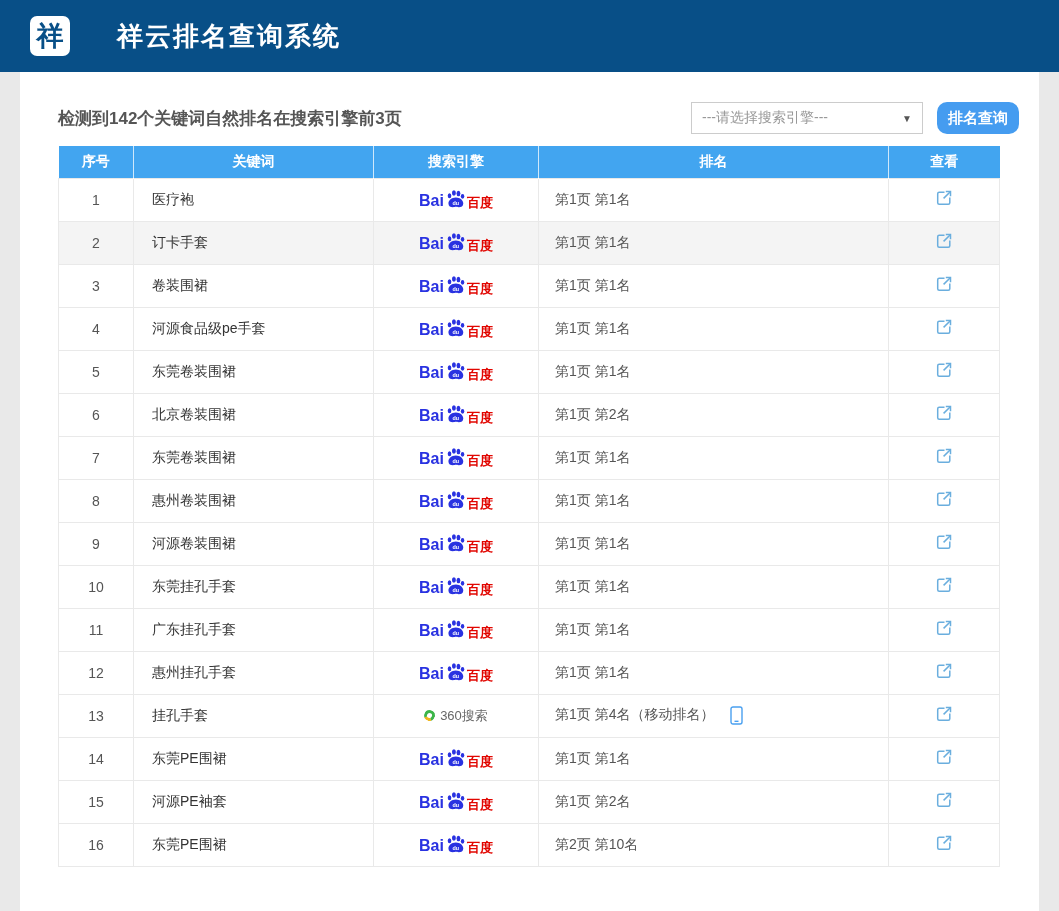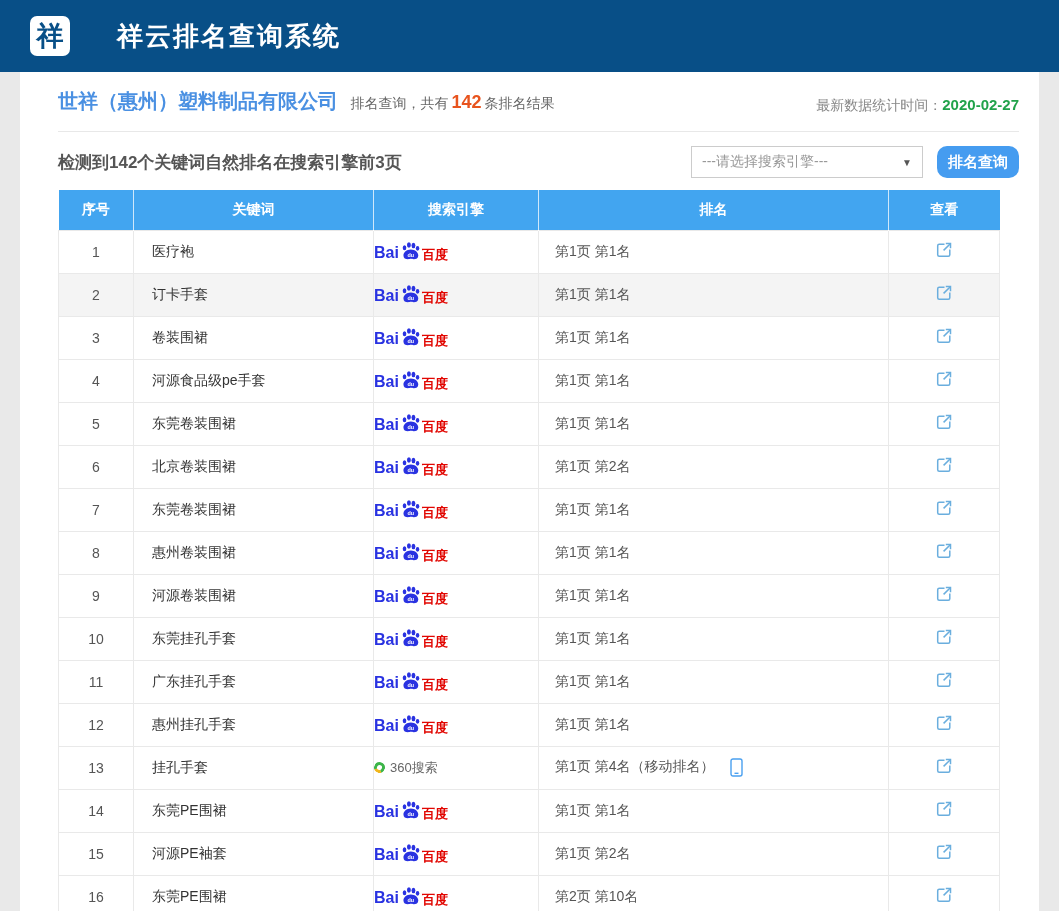--- a/index.html
+++ b/index.html
@@ -49,33 +49,33 @@
   .select .arrow { color:#555; font-size:10px; }
   .query-btn {
     width:82px; height:32px; margin-left:14px; border:none; border-radius:10px;
     background: var(--button-bg); color:#fff; font-size:15px; font-weight:bold;
     font-family:inherit; cursor:pointer;
   }
 
   
   .rank-table { width:941px; margin-top:12px; border-collapse:collapse; table-layout:fixed; }
   .rank-table th {
-    background: var(--table-header-bg); color:#fff; height:40px;
+    background: var(--table-header-bg); color:#fff; height:32px;
     font-size:14px; font-weight:bold; border-right:1px solid rgba(255,255,255,.75);
   }
   .rank-table th:last-child { border-right:none; }
   .c0{width:75px;} .c1{width:240px;} .c2{width:165px;} .c3{width:350px;} .c4{width:111px;}
   .rank-table td {
     height:43px; border:1px solid #e9e9e9; font-size:14px; color:#333;
     background:#fff;
   }
   tr.alt td { background: var(--row-alt-bg); }
   td.c0 { text-align:center; color:#555; }
   td.c1 { padding-left:18px; }
-  td.c2 { }
+  td.c2 { text-align:center; }
   td.c3 { padding-left:16px; color:#555; }
   td.c4 { text-align:center; }
 
   
   .logo-baidu { display:inline-flex; align-items:flex-end; line-height:1; }
   .bai { color:var(--baidu-blue); font-weight:bold; font-size:16px; }
   .paw { margin:0 0 1px 1px; }
   .du { color:var(--baidu-red); font-weight:bold; font-size:13px; margin-left:1px; }
   .logo-360 { display:inline-flex; align-items:center; line-height:1; }
   .ring {
@@ -90,29 +90,20 @@
 </style>
 </head>
 <body>
 
 <div class="topbar">
   <span class="logo">祥</span>
   <span class="app-title">祥云排名查询系统</span>
 </div>
 
 <div class="card">
-  <div class="info-row">
-    <div class="info-left">
-      <span class="company">世祥（惠州）塑料制品有限公司</span>
-      <span class="summary"><span>排名查询，共有</span><span class="count">142</span><span>条排名结果</span></span>
-    </div>
-    <div class="info-right">
-      <span>最新数据统计时间：</span><span class="date">2020-02-27</span>
-    </div>
-  </div>
 
   <div class="filter-row">
     <div class="filter-heading">检测到142个关键词自然排名在搜索引擎前3页</div>
     <div class="filter-controls">
       <div class="select">
         <span>---请选择搜索引擎---</span>
         <span class="arrow">▼</span>
       </div>
       <button class="query-btn">排名查询</button>
     </div>

